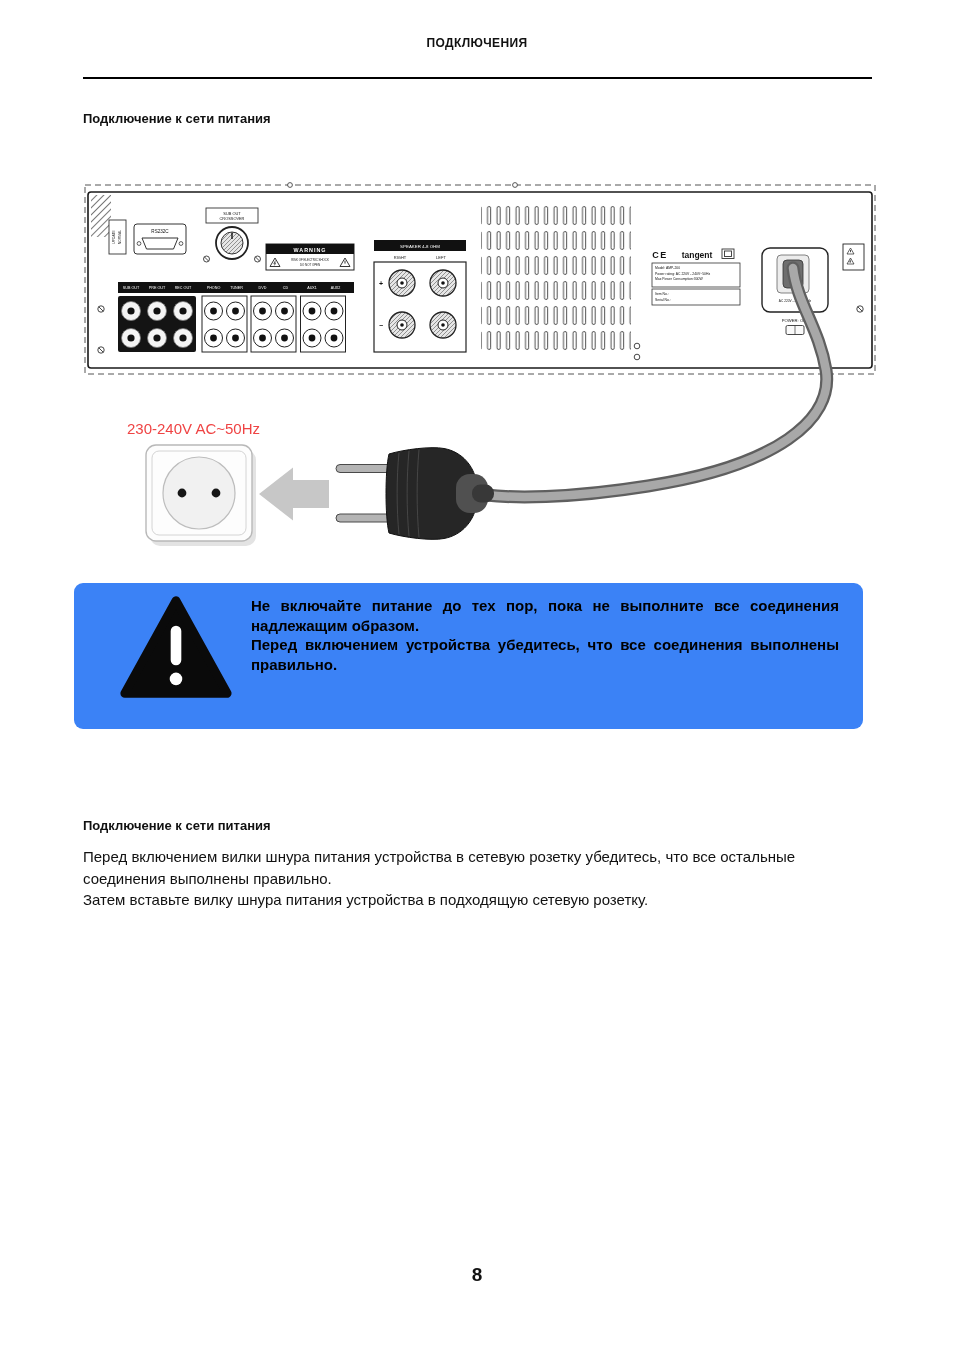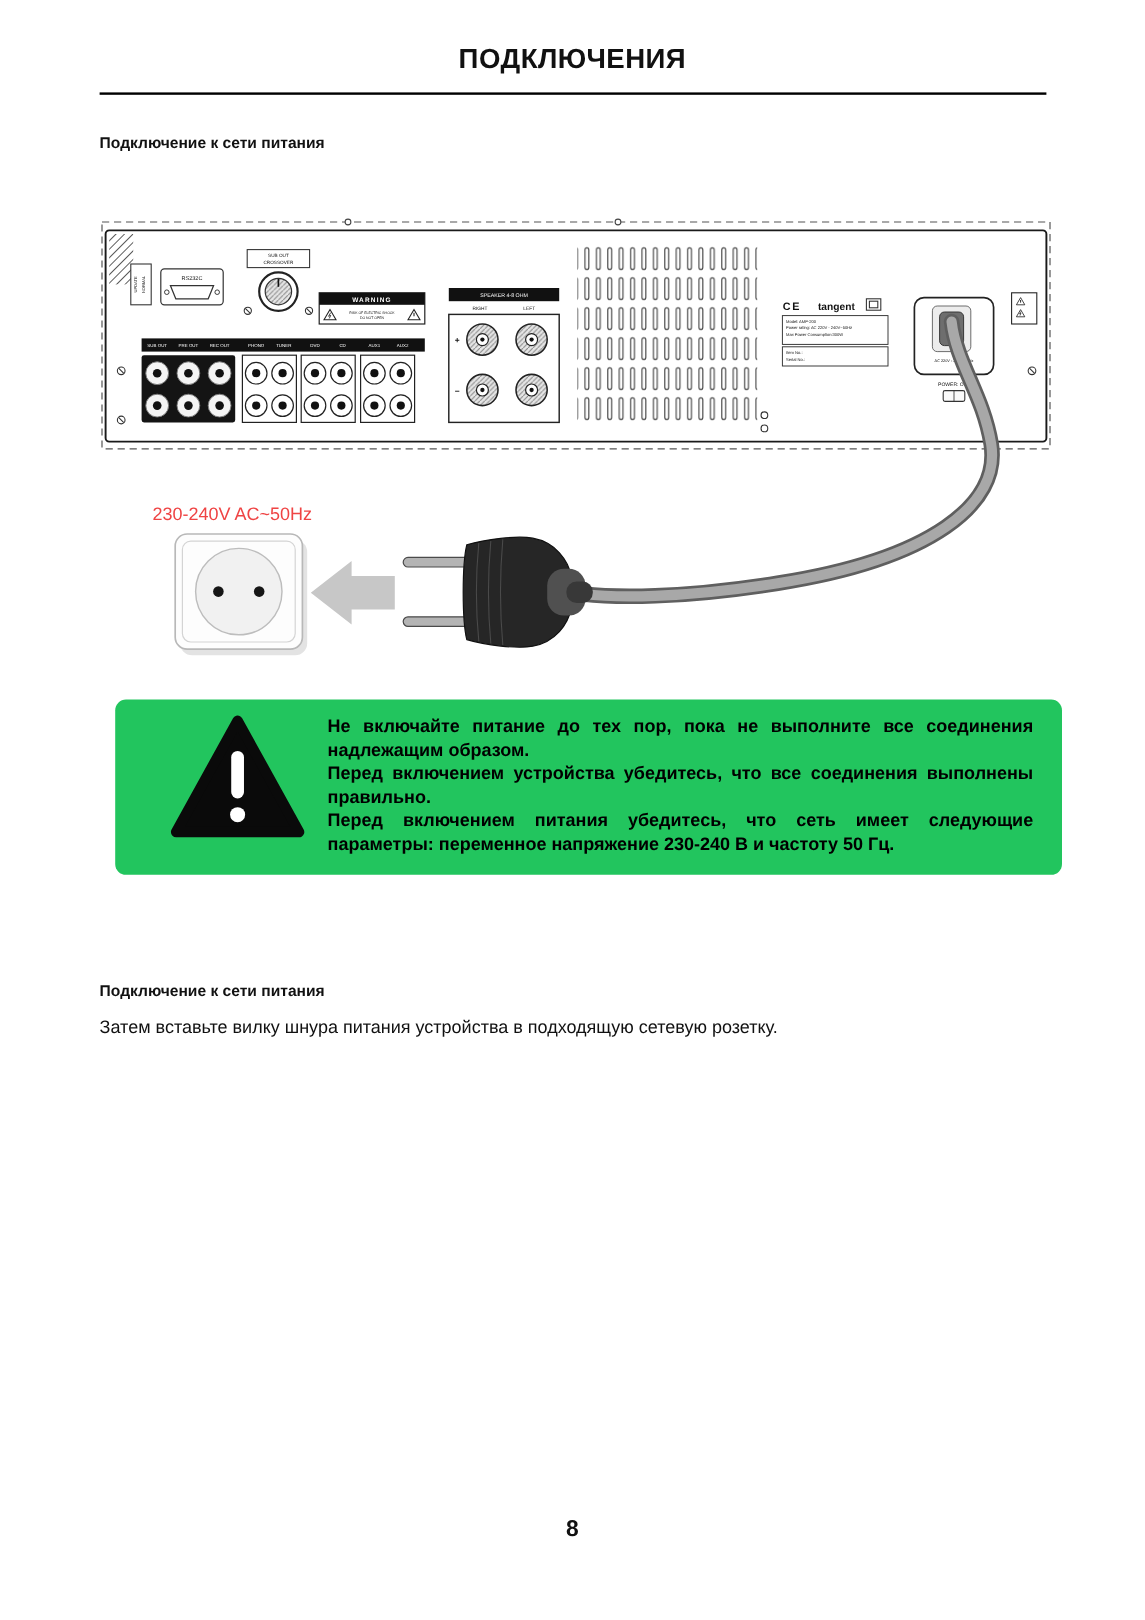--- a/index.html
+++ b/index.html
@@ -4,31 +4,31 @@
 <style>
   * { margin:0; padding:0; box-sizing:border-box; }
   html, body { background:#ffffff; }
   .page {
     position:relative; width:954px; height:1350px; margin:0 auto;
     background:#fff; font-family:"Liberation Sans", sans-serif; color:#111;
     overflow:hidden;
   }
   .page-title {
     position:absolute; top:36px; left:0; width:100%;
-    text-align:center; font-size:23px; font-weight:bold; letter-spacing:.4px;
+    text-align:center; font-size:12px; font-weight:bold; letter-spacing:.4px;
   }
   .title-rule { position:absolute; top:77px; left:83px; width:789px; height:2px; background:#000; }
   .section-heading { position:absolute; left:83px; font-size:13px; font-weight:bold; }
   .h1 { top:111px; }
   .h2 { top:818px; }
   .diagram { position:absolute; top:178px; left:0; width:954px; height:400px; }
   .voltage-label { position:absolute; top:420px; left:127px; font-size:15px; color:#ef4444; }
   .warning-box {
-    position:absolute; top:583px; left:96px; width:789px; height:146px;
-    background:#22c55e; border-radius:9px;
+    position:absolute; top:583px; left:74px; width:789px; height:146px;
+    background:#3b82f6; border-radius:9px;
   }
   .warning-triangle { position:absolute; top:8px; left:44px; width:116px; height:112px; }
   .warning-text {
     position:absolute; top:13px; left:177px; width:588px;
     font-size:15px; font-weight:bold; line-height:19.6px; text-align:justify; color:#000;
   }
   .warning-text p { margin:0; }
   .body-text { position:absolute; top:846px; left:83px; width:780px; font-size:15px; line-height:21.5px; color:#111; }
   .body-text p { margin:0; }
   .page-number { position:absolute; top:1264px; left:0; width:100%; text-align:center; font-size:19px; font-weight:bold; }
@@ -283,24 +283,24 @@
 
   <div class="warning-box">
     <svg class="warning-triangle" viewBox="0 0 120 112" xmlns="http://www.w3.org/2000/svg">
       <path d="M60 8 L113 104 L7 104 Z" fill="#0a0a0a" stroke="#0a0a0a" stroke-width="9" stroke-linejoin="round"></path>
       <rect x="54.5" y="34" width="11" height="41" rx="5.5" fill="#fff"></rect>
       <circle cx="60" cy="89" r="6.5" fill="#fff"></circle>
     </svg>
     <div class="warning-text">
       <p>Не включайте питание до тех пор, пока не выполните все соединения надлежащим образом.</p>
       <p>Перед включением устройства убедитесь, что все соединения выполнены правильно.</p>
-      <p>Перед включением питания убедитесь, что сеть имеет следующие параметры: переменное напряжение 230-240 В и частоту 50 Гц.</p>
     </div>
   </div>
 
   <div class="section-heading h2">Подключение к сети питания</div>
   <div class="body-text">
+    <p>Перед включением вилки шнура питания устройства в сетевую розетку убедитесь, что все остальные соединения выполнены правильно.</p>
     <p>Затем вставьте вилку шнура питания устройства в подходящую сетевую розетку.</p>
   </div>
 
   <div class="page-number">8</div>
 
 </div>
 
 </body></html>

